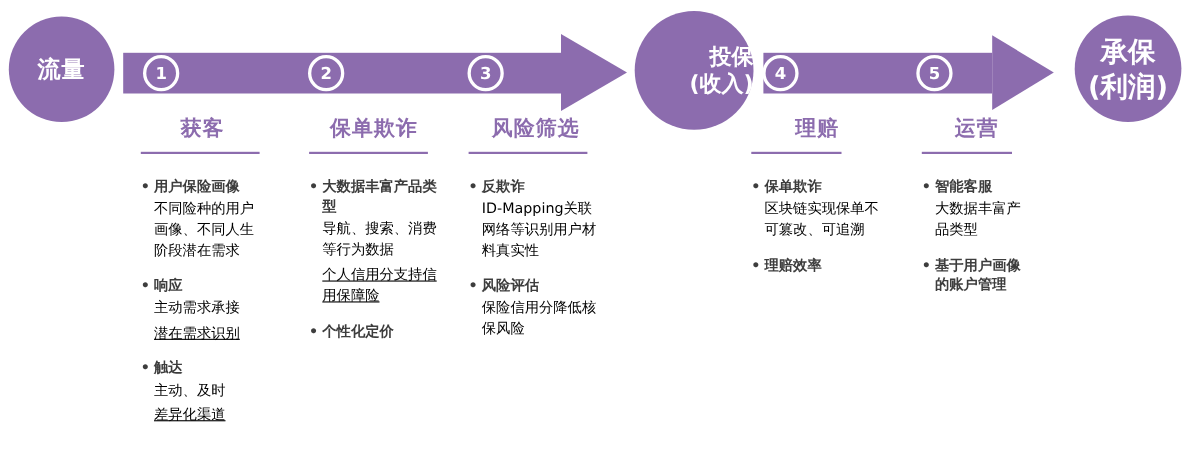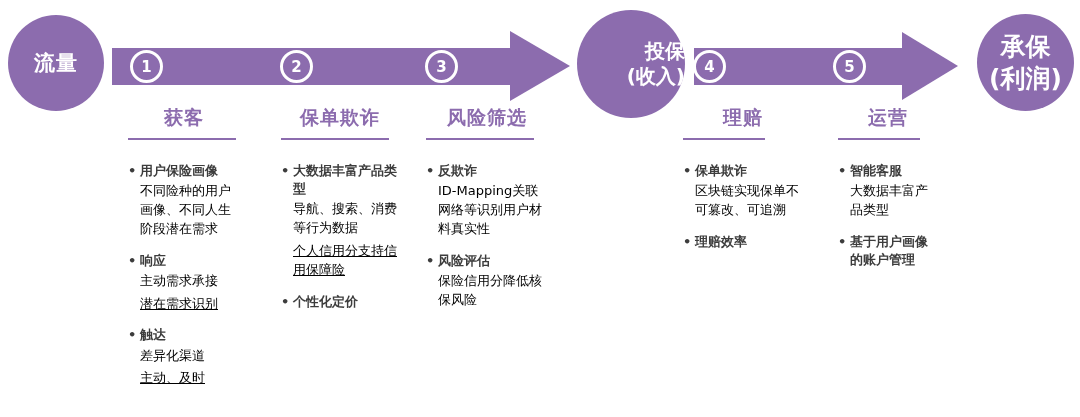--- a/index.html
+++ b/index.html
@@ -169,22 +169,22 @@
           <span>响应</span>
         </div>
         <div class="item-sub">主动需求承接</div>
         <div class="item-sub">潜在需求识别</div>
       </div>
       <div class="item">
         <div class="item-head">
           <span class="bullet">•</span>
           <span>触达</span>
         </div>
+        <div class="item-sub">主动、及时</div>
         <div class="item-sub">差异化渠道</div>
-        <div class="item-sub">主动、及时</div>
       </div>
     </div>
   </div>
 
   <div class="column col-2">
     <div class="col-title">保单欺诈</div>
     <div class="col-underline long"></div>
     <div class="items">
       <div class="item">
         <div class="item-head">

